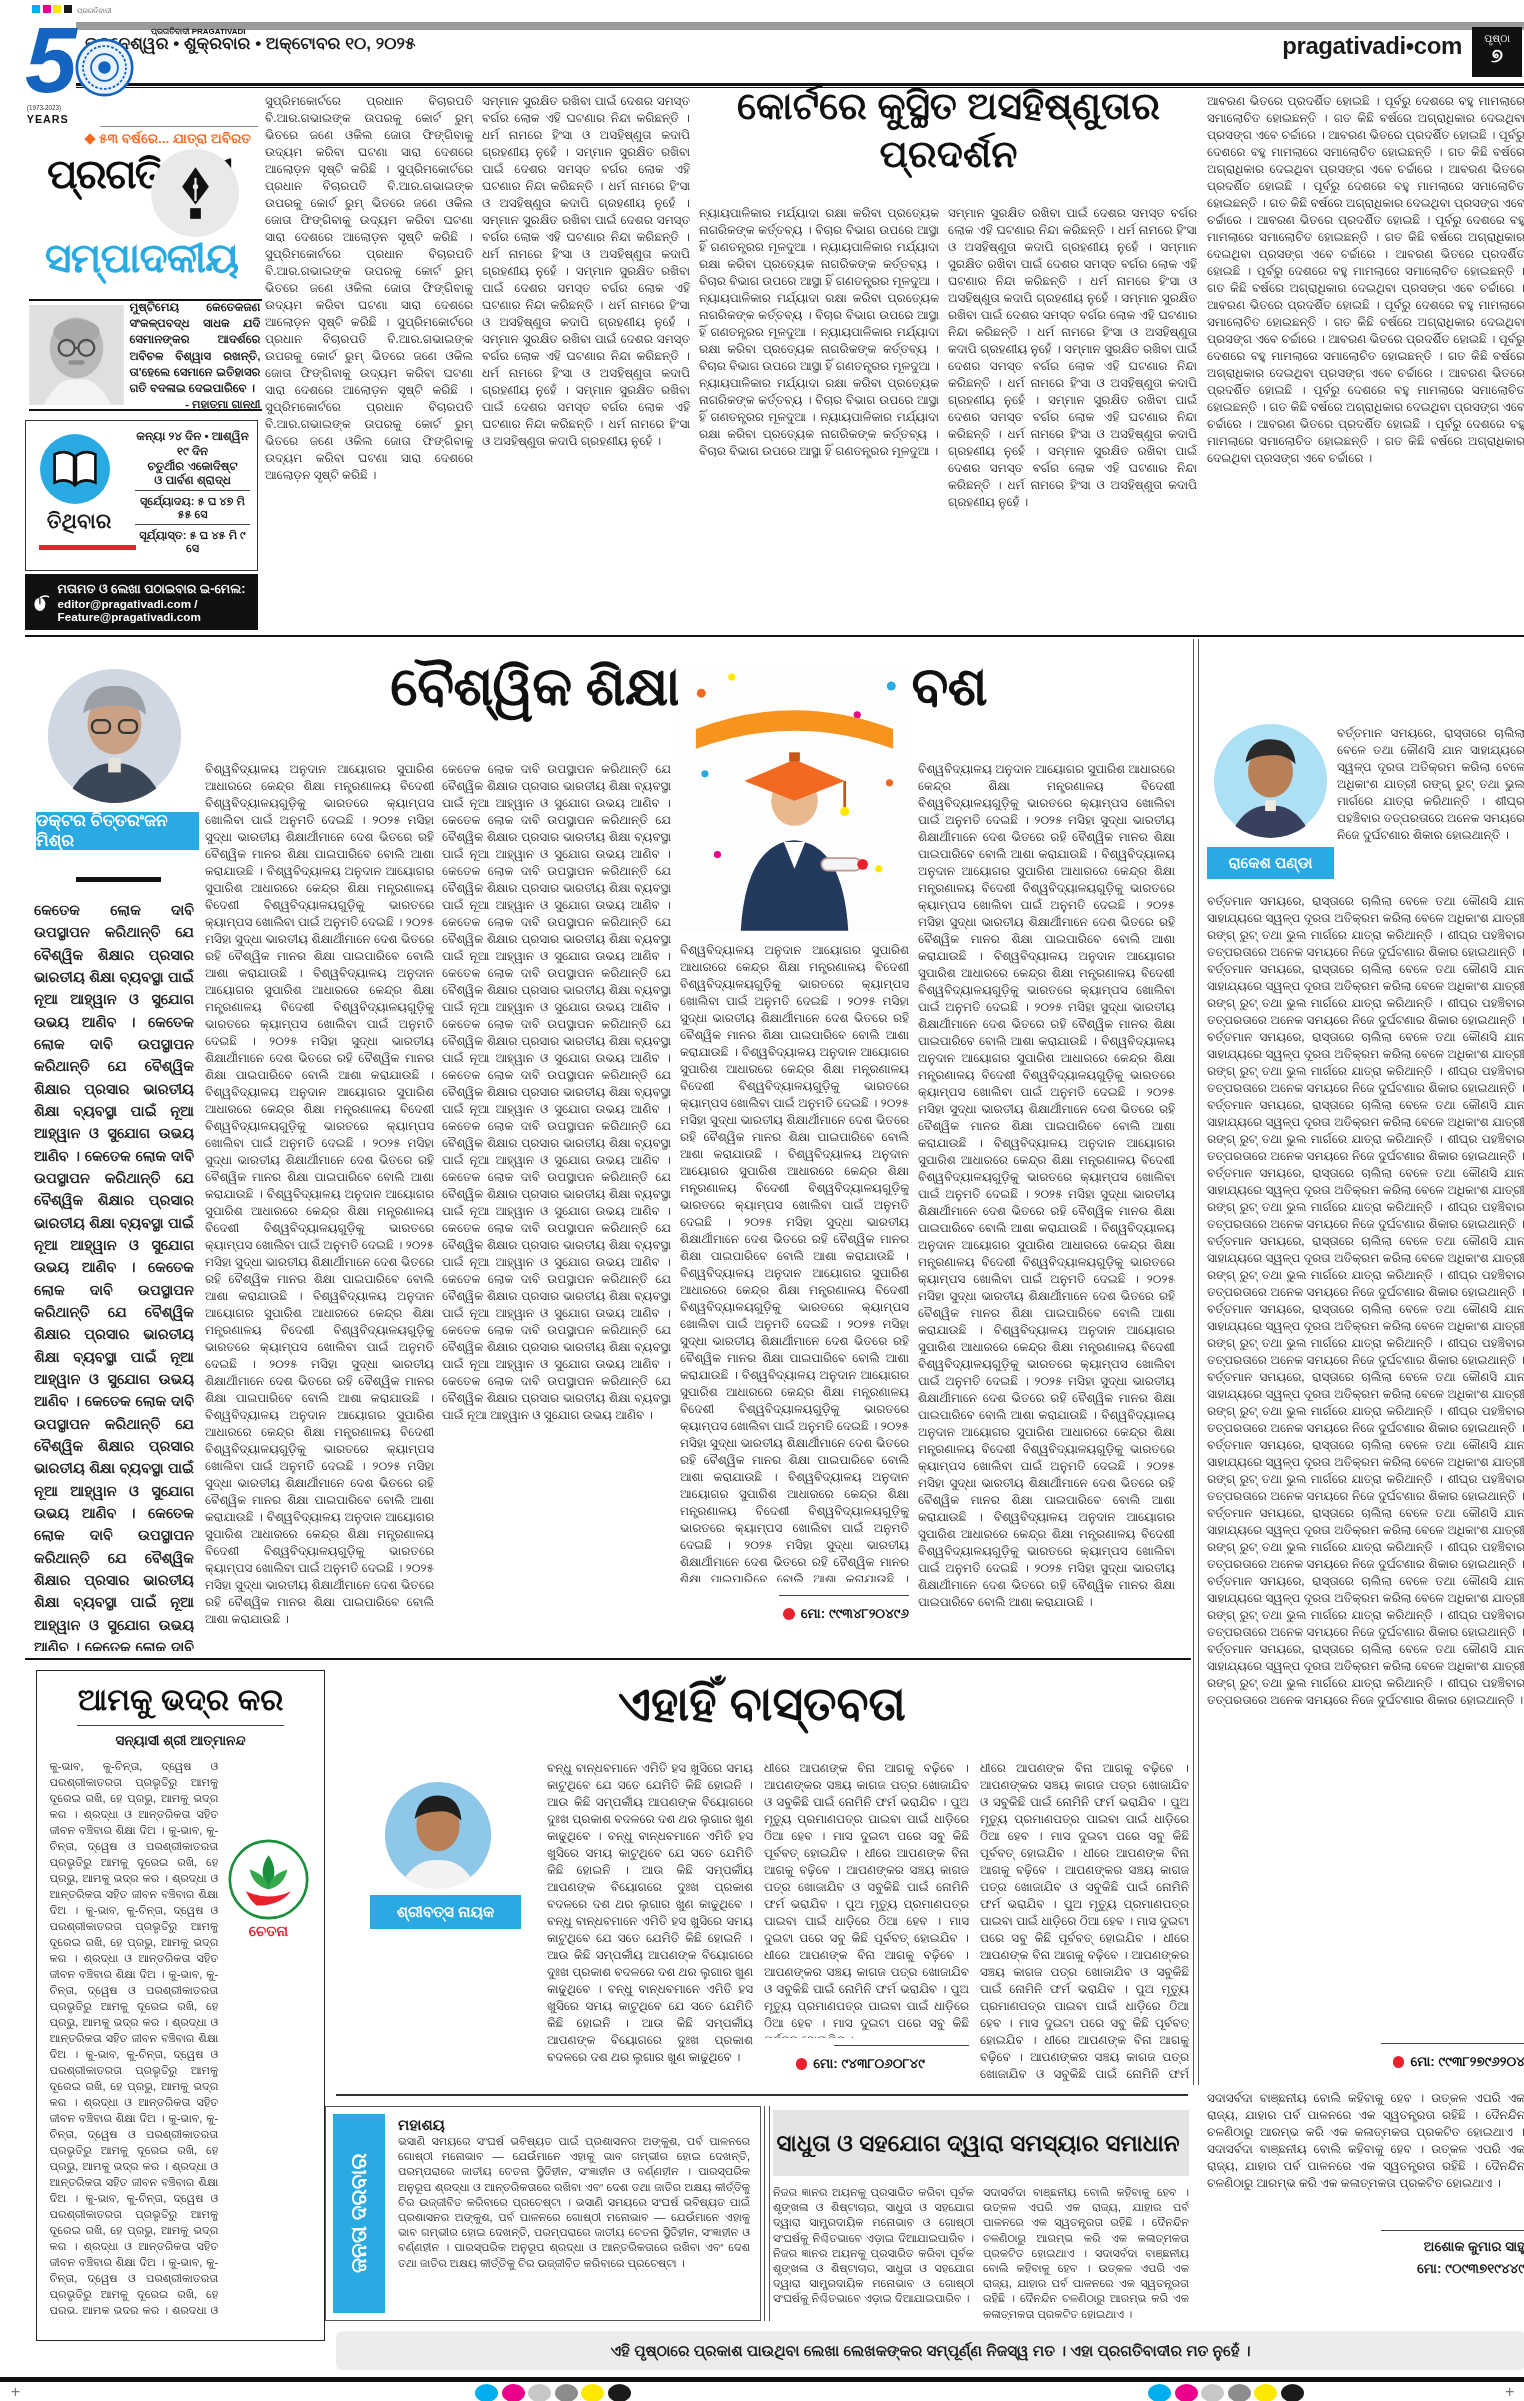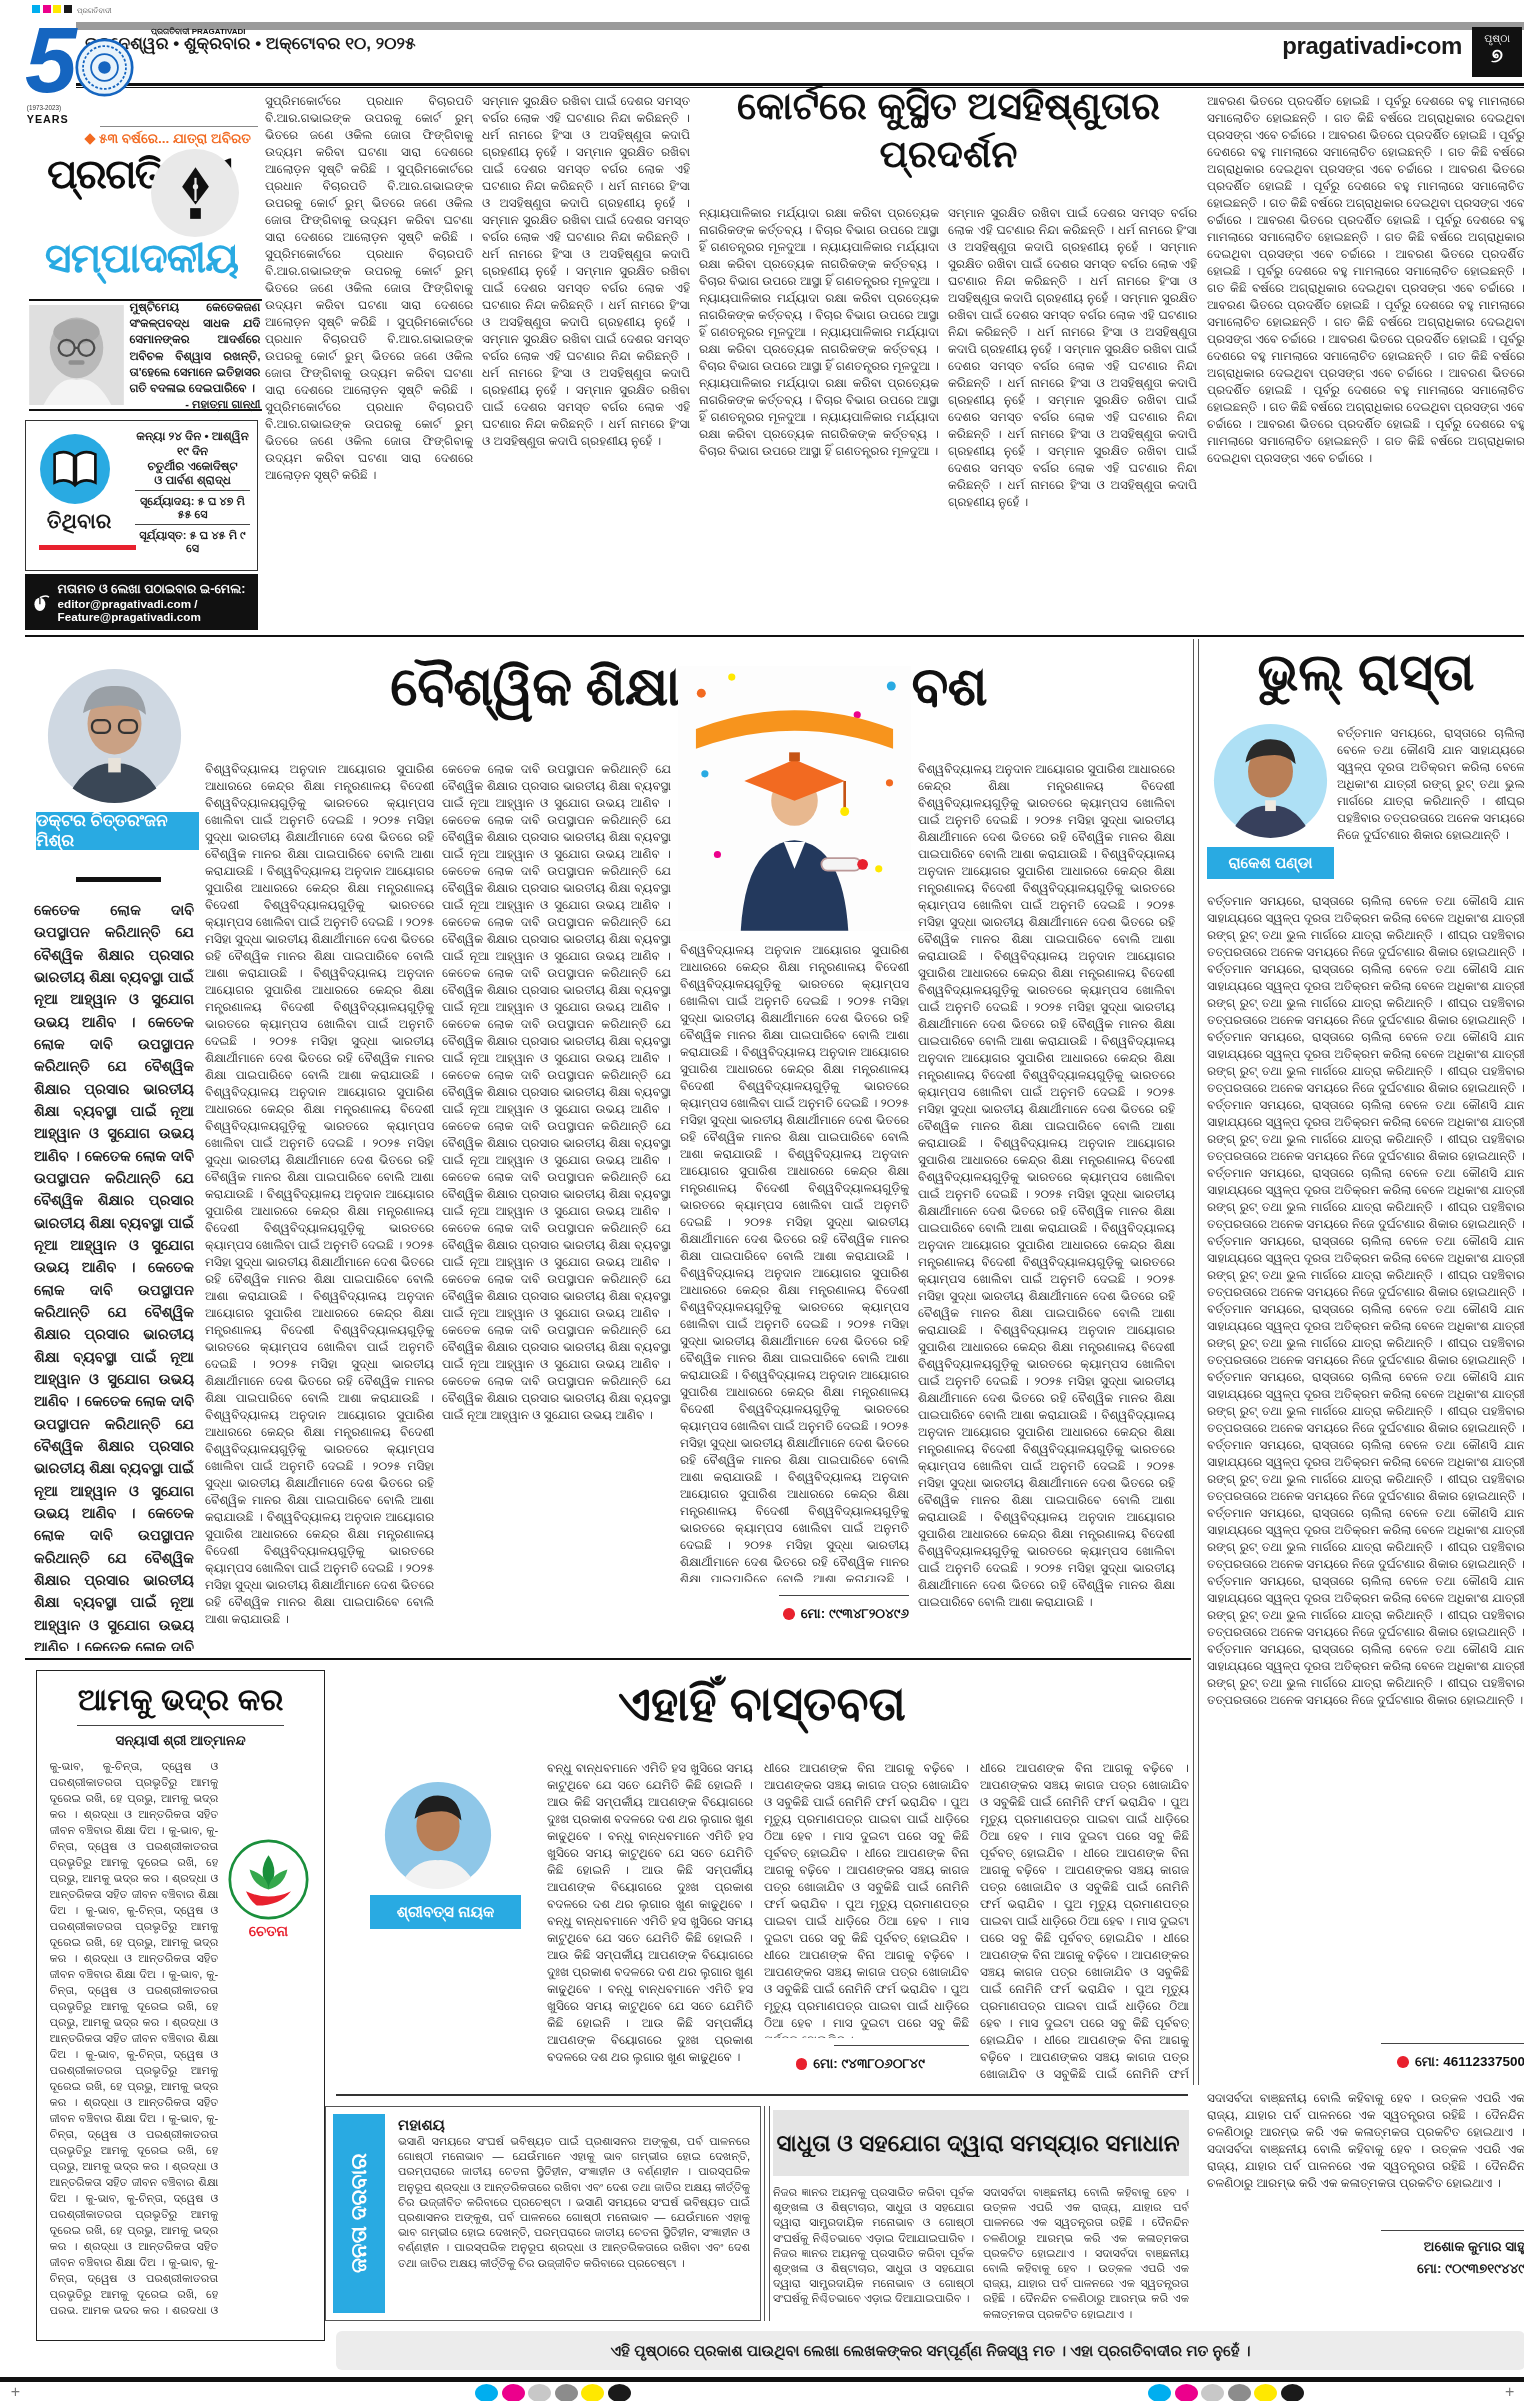--- a/index.html
+++ b/index.html
@@ -170,35 +170,34 @@
   <div class="abs body-txt just" style="left:680px;top:942px;width:229px;height:640px;">ବିଶ୍ୱବିଦ୍ୟାଳୟ ଅନୁଦାନ ଆୟୋଗର ସୁପାରିଶ ଆଧାରରେ କେନ୍ଦ୍ର ଶିକ୍ଷା ମନ୍ତ୍ରଣାଳୟ ବିଦେଶୀ ବିଶ୍ୱବିଦ୍ୟାଳୟଗୁଡ଼ିକୁ ଭାରତରେ କ୍ୟାମ୍ପସ ଖୋଲିବା ପାଇଁ ଅନୁମତି ଦେଇଛି । ୨୦୨୫ ମସିହା ସୁଦ୍ଧା ଭାରତୀୟ ଶିକ୍ଷାର୍ଥୀମାନେ ଦେଶ ଭିତରେ ରହି ବୈଶ୍ୱିକ ମାନର ଶିକ୍ଷା ପାଇପାରିବେ ବୋଲି ଆଶା କରାଯାଉଛି । ବିଶ୍ୱବିଦ୍ୟାଳୟ ଅନୁଦାନ ଆୟୋଗର ସୁପାରିଶ ଆଧାରରେ କେନ୍ଦ୍ର ଶିକ୍ଷା ମନ୍ତ୍ରଣାଳୟ ବିଦେଶୀ ବିଶ୍ୱବିଦ୍ୟାଳୟଗୁଡ଼ିକୁ ଭାରତରେ କ୍ୟାମ୍ପସ ଖୋଲିବା ପାଇଁ ଅନୁମତି ଦେଇଛି । ୨୦୨୫ ମସିହା ସୁଦ୍ଧା ଭାରତୀୟ ଶିକ୍ଷାର୍ଥୀମାନେ ଦେଶ ଭିତରେ ରହି ବୈଶ୍ୱିକ ମାନର ଶିକ୍ଷା ପାଇପାରିବେ ବୋଲି ଆଶା କରାଯାଉଛି । ବିଶ୍ୱବିଦ୍ୟାଳୟ ଅନୁଦାନ ଆୟୋଗର ସୁପାରିଶ ଆଧାରରେ କେନ୍ଦ୍ର ଶିକ୍ଷା ମନ୍ତ୍ରଣାଳୟ ବିଦେଶୀ ବିଶ୍ୱବିଦ୍ୟାଳୟଗୁଡ଼ିକୁ ଭାରତରେ କ୍ୟାମ୍ପସ ଖୋଲିବା ପାଇଁ ଅନୁମତି ଦେଇଛି । ୨୦୨୫ ମସିହା ସୁଦ୍ଧା ଭାରତୀୟ ଶିକ୍ଷାର୍ଥୀମାନେ ଦେଶ ଭିତରେ ରହି ବୈଶ୍ୱିକ ମାନର ଶିକ୍ଷା ପାଇପାରିବେ ବୋଲି ଆଶା କରାଯାଉଛି । ବିଶ୍ୱବିଦ୍ୟାଳୟ ଅନୁଦାନ ଆୟୋଗର ସୁପାରିଶ ଆଧାରରେ କେନ୍ଦ୍ର ଶିକ୍ଷା ମନ୍ତ୍ରଣାଳୟ ବିଦେଶୀ ବିଶ୍ୱବିଦ୍ୟାଳୟଗୁଡ଼ିକୁ ଭାରତରେ କ୍ୟାମ୍ପସ ଖୋଲିବା ପାଇଁ ଅନୁମତି ଦେଇଛି । ୨୦୨୫ ମସିହା ସୁଦ୍ଧା ଭାରତୀୟ ଶିକ୍ଷାର୍ଥୀମାନେ ଦେଶ ଭିତରେ ରହି ବୈଶ୍ୱିକ ମାନର ଶିକ୍ଷା ପାଇପାରିବେ ବୋଲି ଆଶା କରାଯାଉଛି । ବିଶ୍ୱବିଦ୍ୟାଳୟ ଅନୁଦାନ ଆୟୋଗର ସୁପାରିଶ ଆଧାରରେ କେନ୍ଦ୍ର ଶିକ୍ଷା ମନ୍ତ୍ରଣାଳୟ ବିଦେଶୀ ବିଶ୍ୱବିଦ୍ୟାଳୟଗୁଡ଼ିକୁ ଭାରତରେ କ୍ୟାମ୍ପସ ଖୋଲିବା ପାଇଁ ଅନୁମତି ଦେଇଛି । ୨୦୨୫ ମସିହା ସୁଦ୍ଧା ଭାରତୀୟ ଶିକ୍ଷାର୍ଥୀମାନେ ଦେଶ ଭିତରେ ରହି ବୈଶ୍ୱିକ ମାନର ଶିକ୍ଷା ପାଇପାରିବେ ବୋଲି ଆଶା କରାଯାଉଛି । ବିଶ୍ୱବିଦ୍ୟାଳୟ ଅନୁଦାନ ଆୟୋଗର ସୁପାରିଶ ଆଧାରରେ କେନ୍ଦ୍ର ଶିକ୍ଷା ମନ୍ତ୍ରଣାଳୟ ବିଦେଶୀ ବିଶ୍ୱବିଦ୍ୟାଳୟଗୁଡ଼ିକୁ ଭାରତରେ କ୍ୟାମ୍ପସ ଖୋଲିବା ପାଇଁ ଅନୁମତି ଦେଇଛି । ୨୦୨୫ ମସିହା ସୁଦ୍ଧା ଭାରତୀୟ ଶିକ୍ଷାର୍ଥୀମାନେ ଦେଶ ଭିତରେ ରହି ବୈଶ୍ୱିକ ମାନର ଶିକ୍ଷା ପାଇପାରିବେ ବୋଲି ଆଶା କରାଯାଉଛି । ବିଶ୍ୱବିଦ୍ୟାଳୟ ଅନୁଦାନ ଆୟୋଗର ସୁପାରିଶ ଆଧାରରେ କେନ୍ଦ୍ର ଶିକ୍ଷା ମନ୍ତ୍ରଣାଳୟ ବିଦେଶୀ ବିଶ୍ୱବିଦ୍ୟାଳୟଗୁଡ଼ିକୁ ଭାରତରେ କ୍ୟାମ୍ପସ ଖୋଲିବା ପାଇଁ ଅନୁମତି ଦେଇଛି । ୨୦୨୫ ମସିହା ସୁଦ୍ଧା ଭାରତୀୟ ଶିକ୍ଷାର୍ଥୀମାନେ ଦେଶ ଭିତରେ ରହି ବୈଶ୍ୱିକ ମାନର ଶିକ୍ଷା ପାଇପାରିବେ ବୋଲି ଆଶା କରାଯାଉଛି ।</div>
   <div class="abs thin-rule" style="left:779px;top:1595px;width:130px;"></div>
   <div class="abs phone-line" style="left:680px;top:1606px;width:229px;">
     <span class="red-dot"></span>
     <span>ମୋ: ୯୯୩୪୮୨୦୪୯୬</span>
   </div>
   <div class="abs body-txt just" style="left:918px;top:761px;width:257px;height:884px;">ବିଶ୍ୱବିଦ୍ୟାଳୟ ଅନୁଦାନ ଆୟୋଗର ସୁପାରିଶ ଆଧାରରେ କେନ୍ଦ୍ର ଶିକ୍ଷା ମନ୍ତ୍ରଣାଳୟ ବିଦେଶୀ ବିଶ୍ୱବିଦ୍ୟାଳୟଗୁଡ଼ିକୁ ଭାରତରେ କ୍ୟାମ୍ପସ ଖୋଲିବା ପାଇଁ ଅନୁମତି ଦେଇଛି । ୨୦୨୫ ମସିହା ସୁଦ୍ଧା ଭାରତୀୟ ଶିକ୍ଷାର୍ଥୀମାନେ ଦେଶ ଭିତରେ ରହି ବୈଶ୍ୱିକ ମାନର ଶିକ୍ଷା ପାଇପାରିବେ ବୋଲି ଆଶା କରାଯାଉଛି । ବିଶ୍ୱବିଦ୍ୟାଳୟ ଅନୁଦାନ ଆୟୋଗର ସୁପାରିଶ ଆଧାରରେ କେନ୍ଦ୍ର ଶିକ୍ଷା ମନ୍ତ୍ରଣାଳୟ ବିଦେଶୀ ବିଶ୍ୱବିଦ୍ୟାଳୟଗୁଡ଼ିକୁ ଭାରତରେ କ୍ୟାମ୍ପସ ଖୋଲିବା ପାଇଁ ଅନୁମତି ଦେଇଛି । ୨୦୨୫ ମସିହା ସୁଦ୍ଧା ଭାରତୀୟ ଶିକ୍ଷାର୍ଥୀମାନେ ଦେଶ ଭିତରେ ରହି ବୈଶ୍ୱିକ ମାନର ଶିକ୍ଷା ପାଇପାରିବେ ବୋଲି ଆଶା କରାଯାଉଛି । ବିଶ୍ୱବିଦ୍ୟାଳୟ ଅନୁଦାନ ଆୟୋଗର ସୁପାରିଶ ଆଧାରରେ କେନ୍ଦ୍ର ଶିକ୍ଷା ମନ୍ତ୍ରଣାଳୟ ବିଦେଶୀ ବିଶ୍ୱବିଦ୍ୟାଳୟଗୁଡ଼ିକୁ ଭାରତରେ କ୍ୟାମ୍ପସ ଖୋଲିବା ପାଇଁ ଅନୁମତି ଦେଇଛି । ୨୦୨୫ ମସିହା ସୁଦ୍ଧା ଭାରତୀୟ ଶିକ୍ଷାର୍ଥୀମାନେ ଦେଶ ଭିତରେ ରହି ବୈଶ୍ୱିକ ମାନର ଶିକ୍ଷା ପାଇପାରିବେ ବୋଲି ଆଶା କରାଯାଉଛି । ବିଶ୍ୱବିଦ୍ୟାଳୟ ଅନୁଦାନ ଆୟୋଗର ସୁପାରିଶ ଆଧାରରେ କେନ୍ଦ୍ର ଶିକ୍ଷା ମନ୍ତ୍ରଣାଳୟ ବିଦେଶୀ ବିଶ୍ୱବିଦ୍ୟାଳୟଗୁଡ଼ିକୁ ଭାରତରେ କ୍ୟାମ୍ପସ ଖୋଲିବା ପାଇଁ ଅନୁମତି ଦେଇଛି । ୨୦୨୫ ମସିହା ସୁଦ୍ଧା ଭାରତୀୟ ଶିକ୍ଷାର୍ଥୀମାନେ ଦେଶ ଭିତରେ ରହି ବୈଶ୍ୱିକ ମାନର ଶିକ୍ଷା ପାଇପାରିବେ ବୋଲି ଆଶା କରାଯାଉଛି । ବିଶ୍ୱବିଦ୍ୟାଳୟ ଅନୁଦାନ ଆୟୋଗର ସୁପାରିଶ ଆଧାରରେ କେନ୍ଦ୍ର ଶିକ୍ଷା ମନ୍ତ୍ରଣାଳୟ ବିଦେଶୀ ବିଶ୍ୱବିଦ୍ୟାଳୟଗୁଡ଼ିକୁ ଭାରତରେ କ୍ୟାମ୍ପସ ଖୋଲିବା ପାଇଁ ଅନୁମତି ଦେଇଛି । ୨୦୨୫ ମସିହା ସୁଦ୍ଧା ଭାରତୀୟ ଶିକ୍ଷାର୍ଥୀମାନେ ଦେଶ ଭିତରେ ରହି ବୈଶ୍ୱିକ ମାନର ଶିକ୍ଷା ପାଇପାରିବେ ବୋଲି ଆଶା କରାଯାଉଛି । ବିଶ୍ୱବିଦ୍ୟାଳୟ ଅନୁଦାନ ଆୟୋଗର ସୁପାରିଶ ଆଧାରରେ କେନ୍ଦ୍ର ଶିକ୍ଷା ମନ୍ତ୍ରଣାଳୟ ବିଦେଶୀ ବିଶ୍ୱବିଦ୍ୟାଳୟଗୁଡ଼ିକୁ ଭାରତରେ କ୍ୟାମ୍ପସ ଖୋଲିବା ପାଇଁ ଅନୁମତି ଦେଇଛି । ୨୦୨୫ ମସିହା ସୁଦ୍ଧା ଭାରତୀୟ ଶିକ୍ଷାର୍ଥୀମାନେ ଦେଶ ଭିତରେ ରହି ବୈଶ୍ୱିକ ମାନର ଶିକ୍ଷା ପାଇପାରିବେ ବୋଲି ଆଶା କରାଯାଉଛି । ବିଶ୍ୱବିଦ୍ୟାଳୟ ଅନୁଦାନ ଆୟୋଗର ସୁପାରିଶ ଆଧାରରେ କେନ୍ଦ୍ର ଶିକ୍ଷା ମନ୍ତ୍ରଣାଳୟ ବିଦେଶୀ ବିଶ୍ୱବିଦ୍ୟାଳୟଗୁଡ଼ିକୁ ଭାରତରେ କ୍ୟାମ୍ପସ ଖୋଲିବା ପାଇଁ ଅନୁମତି ଦେଇଛି । ୨୦୨୫ ମସିହା ସୁଦ୍ଧା ଭାରତୀୟ ଶିକ୍ଷାର୍ଥୀମାନେ ଦେଶ ଭିତରେ ରହି ବୈଶ୍ୱିକ ମାନର ଶିକ୍ଷା ପାଇପାରିବେ ବୋଲି ଆଶା କରାଯାଉଛି । ବିଶ୍ୱବିଦ୍ୟାଳୟ ଅନୁଦାନ ଆୟୋଗର ସୁପାରିଶ ଆଧାରରେ କେନ୍ଦ୍ର ଶିକ୍ଷା ମନ୍ତ୍ରଣାଳୟ ବିଦେଶୀ ବିଶ୍ୱବିଦ୍ୟାଳୟଗୁଡ଼ିକୁ ଭାରତରେ କ୍ୟାମ୍ପସ ଖୋଲିବା ପାଇଁ ଅନୁମତି ଦେଇଛି । ୨୦୨୫ ମସିହା ସୁଦ୍ଧା ଭାରତୀୟ ଶିକ୍ଷାର୍ଥୀମାନେ ଦେଶ ଭିତରେ ରହି ବୈଶ୍ୱିକ ମାନର ଶିକ୍ଷା ପାଇପାରିବେ ବୋଲି ଆଶା କରାଯାଉଛି । ବିଶ୍ୱବିଦ୍ୟାଳୟ ଅନୁଦାନ ଆୟୋଗର ସୁପାରିଶ ଆଧାରରେ କେନ୍ଦ୍ର ଶିକ୍ଷା ମନ୍ତ୍ରଣାଳୟ ବିଦେଶୀ ବିଶ୍ୱବିଦ୍ୟାଳୟଗୁଡ଼ିକୁ ଭାରତରେ କ୍ୟାମ୍ପସ ଖୋଲିବା ପାଇଁ ଅନୁମତି ଦେଇଛି । ୨୦୨୫ ମସିହା ସୁଦ୍ଧା ଭାରତୀୟ ଶିକ୍ଷାର୍ଥୀମାନେ ଦେଶ ଭିତରେ ରହି ବୈଶ୍ୱିକ ମାନର ଶିକ୍ଷା ପାଇପାରିବେ ବୋଲି ଆଶା କରାଯାଉଛି ।</div>
 
   <div class="abs dbl-v" style="left:1193px;top:639px;height:1446px;"></div>
 
-  <div class="abs headline center" style="left:1207px;top:642px;width:318px;font-size:52px;">ଭୁଲ୍ ରାସ୍ତା</div>
   <svg class="abs photo-circle" style="left:1213px;top:723px;" width="115" height="115" viewBox="0 0 128 128">
     <circle cx="64" cy="64" r="63" fill="#aee0f5"></circle>
     <ellipse cx="64" cy="54" rx="25" ry="29" fill="#b97f57"></ellipse>
     <path d="M36 44 Q40 18 64 18 Q90 18 92 46 Q80 34 64 36 Q48 36 36 44 Z" fill="#2a2a2a"></path>
     <path d="M18 128 Q34 90 64 92 Q94 90 110 128 Z" fill="#37405c"></path>
     <rect x="58" y="86" width="12" height="12" fill="#efe9e0"></rect>
   </svg>
   <div class="abs blue-label" style="left:1207px;top:847px;width:127px;height:32px;font-size:15.2px;">ରାକେଶ ପଣ୍ଡା</div>
   <div class="abs body-txt just" style="left:1337px;top:725px;width:188px;height:152px;">ବର୍ତ୍ତମାନ ସମୟରେ, ରାସ୍ତାରେ ଚାଲିଲା ବେଳେ ତଥା କୌଣସି ଯାନ ସାହାଯ୍ୟରେ ସ୍ୱଳ୍ପ ଦୂରତା ଅତିକ୍ରମ କରିଲା ବେଳେ ଅଧିକାଂଶ ଯାତ୍ରୀ ରଙ୍ଗ୍ ରୁଟ୍ ତଥା ଭୁଲ ମାର୍ଗରେ ଯାତ୍ରା କରିଥାନ୍ତି । ଶୀଘ୍ର ପହଞ୍ଚିବାର ତତ୍ପରତାରେ ଅନେକ ସମୟରେ ନିଜେ ଦୁର୍ଘଟଣାର ଶିକାର ହୋଇଥାନ୍ତି ।</div>
   <div class="abs body-txt just" style="left:1207px;top:893px;width:318px;height:1141px;">ବର୍ତ୍ତମାନ ସମୟରେ, ରାସ୍ତାରେ ଚାଲିଲା ବେଳେ ତଥା କୌଣସି ଯାନ ସାହାଯ୍ୟରେ ସ୍ୱଳ୍ପ ଦୂରତା ଅତିକ୍ରମ କରିଲା ବେଳେ ଅଧିକାଂଶ ଯାତ୍ରୀ ରଙ୍ଗ୍ ରୁଟ୍ ତଥା ଭୁଲ ମାର୍ଗରେ ଯାତ୍ରା କରିଥାନ୍ତି । ଶୀଘ୍ର ପହଞ୍ଚିବାର ତତ୍ପରତାରେ ଅନେକ ସମୟରେ ନିଜେ ଦୁର୍ଘଟଣାର ଶିକାର ହୋଇଥାନ୍ତି । ବର୍ତ୍ତମାନ ସମୟରେ, ରାସ୍ତାରେ ଚାଲିଲା ବେଳେ ତଥା କୌଣସି ଯାନ ସାହାଯ୍ୟରେ ସ୍ୱଳ୍ପ ଦୂରତା ଅତିକ୍ରମ କରିଲା ବେଳେ ଅଧିକାଂଶ ଯାତ୍ରୀ ରଙ୍ଗ୍ ରୁଟ୍ ତଥା ଭୁଲ ମାର୍ଗରେ ଯାତ୍ରା କରିଥାନ୍ତି । ଶୀଘ୍ର ପହଞ୍ଚିବାର ତତ୍ପରତାରେ ଅନେକ ସମୟରେ ନିଜେ ଦୁର୍ଘଟଣାର ଶିକାର ହୋଇଥାନ୍ତି । ବର୍ତ୍ତମାନ ସମୟରେ, ରାସ୍ତାରେ ଚାଲିଲା ବେଳେ ତଥା କୌଣସି ଯାନ ସାହାଯ୍ୟରେ ସ୍ୱଳ୍ପ ଦୂରତା ଅତିକ୍ରମ କରିଲା ବେଳେ ଅଧିକାଂଶ ଯାତ୍ରୀ ରଙ୍ଗ୍ ରୁଟ୍ ତଥା ଭୁଲ ମାର୍ଗରେ ଯାତ୍ରା କରିଥାନ୍ତି । ଶୀଘ୍ର ପହଞ୍ଚିବାର ତତ୍ପରତାରେ ଅନେକ ସମୟରେ ନିଜେ ଦୁର୍ଘଟଣାର ଶିକାର ହୋଇଥାନ୍ତି । ବର୍ତ୍ତମାନ ସମୟରେ, ରାସ୍ତାରେ ଚାଲିଲା ବେଳେ ତଥା କୌଣସି ଯାନ ସାହାଯ୍ୟରେ ସ୍ୱଳ୍ପ ଦୂରତା ଅତିକ୍ରମ କରିଲା ବେଳେ ଅଧିକାଂଶ ଯାତ୍ରୀ ରଙ୍ଗ୍ ରୁଟ୍ ତଥା ଭୁଲ ମାର୍ଗରେ ଯାତ୍ରା କରିଥାନ୍ତି । ଶୀଘ୍ର ପହଞ୍ଚିବାର ତତ୍ପରତାରେ ଅନେକ ସମୟରେ ନିଜେ ଦୁର୍ଘଟଣାର ଶିକାର ହୋଇଥାନ୍ତି । ବର୍ତ୍ତମାନ ସମୟରେ, ରାସ୍ତାରେ ଚାଲିଲା ବେଳେ ତଥା କୌଣସି ଯାନ ସାହାଯ୍ୟରେ ସ୍ୱଳ୍ପ ଦୂରତା ଅତିକ୍ରମ କରିଲା ବେଳେ ଅଧିକାଂଶ ଯାତ୍ରୀ ରଙ୍ଗ୍ ରୁଟ୍ ତଥା ଭୁଲ ମାର୍ଗରେ ଯାତ୍ରା କରିଥାନ୍ତି । ଶୀଘ୍ର ପହଞ୍ଚିବାର ତତ୍ପରତାରେ ଅନେକ ସମୟରେ ନିଜେ ଦୁର୍ଘଟଣାର ଶିକାର ହୋଇଥାନ୍ତି । ବର୍ତ୍ତମାନ ସମୟରେ, ରାସ୍ତାରେ ଚାଲିଲା ବେଳେ ତଥା କୌଣସି ଯାନ ସାହାଯ୍ୟରେ ସ୍ୱଳ୍ପ ଦୂରତା ଅତିକ୍ରମ କରିଲା ବେଳେ ଅଧିକାଂଶ ଯାତ୍ରୀ ରଙ୍ଗ୍ ରୁଟ୍ ତଥା ଭୁଲ ମାର୍ଗରେ ଯାତ୍ରା କରିଥାନ୍ତି । ଶୀଘ୍ର ପହଞ୍ଚିବାର ତତ୍ପରତାରେ ଅନେକ ସମୟରେ ନିଜେ ଦୁର୍ଘଟଣାର ଶିକାର ହୋଇଥାନ୍ତି । ବର୍ତ୍ତମାନ ସମୟରେ, ରାସ୍ତାରେ ଚାଲିଲା ବେଳେ ତଥା କୌଣସି ଯାନ ସାହାଯ୍ୟରେ ସ୍ୱଳ୍ପ ଦୂରତା ଅତିକ୍ରମ କରିଲା ବେଳେ ଅଧିକାଂଶ ଯାତ୍ରୀ ରଙ୍ଗ୍ ରୁଟ୍ ତଥା ଭୁଲ ମାର୍ଗରେ ଯାତ୍ରା କରିଥାନ୍ତି । ଶୀଘ୍ର ପହଞ୍ଚିବାର ତତ୍ପରତାରେ ଅନେକ ସମୟରେ ନିଜେ ଦୁର୍ଘଟଣାର ଶିକାର ହୋଇଥାନ୍ତି । ବର୍ତ୍ତମାନ ସମୟରେ, ରାସ୍ତାରେ ଚାଲିଲା ବେଳେ ତଥା କୌଣସି ଯାନ ସାହାଯ୍ୟରେ ସ୍ୱଳ୍ପ ଦୂରତା ଅତିକ୍ରମ କରିଲା ବେଳେ ଅଧିକାଂଶ ଯାତ୍ରୀ ରଙ୍ଗ୍ ରୁଟ୍ ତଥା ଭୁଲ ମାର୍ଗରେ ଯାତ୍ରା କରିଥାନ୍ତି । ଶୀଘ୍ର ପହଞ୍ଚିବାର ତତ୍ପରତାରେ ଅନେକ ସମୟରେ ନିଜେ ଦୁର୍ଘଟଣାର ଶିକାର ହୋଇଥାନ୍ତି । ବର୍ତ୍ତମାନ ସମୟରେ, ରାସ୍ତାରେ ଚାଲିଲା ବେଳେ ତଥା କୌଣସି ଯାନ ସାହାଯ୍ୟରେ ସ୍ୱଳ୍ପ ଦୂରତା ଅତିକ୍ରମ କରିଲା ବେଳେ ଅଧିକାଂଶ ଯାତ୍ରୀ ରଙ୍ଗ୍ ରୁଟ୍ ତଥା ଭୁଲ ମାର୍ଗରେ ଯାତ୍ରା କରିଥାନ୍ତି । ଶୀଘ୍ର ପହଞ୍ଚିବାର ତତ୍ପରତାରେ ଅନେକ ସମୟରେ ନିଜେ ଦୁର୍ଘଟଣାର ଶିକାର ହୋଇଥାନ୍ତି । ବର୍ତ୍ତମାନ ସମୟରେ, ରାସ୍ତାରେ ଚାଲିଲା ବେଳେ ତଥା କୌଣସି ଯାନ ସାହାଯ୍ୟରେ ସ୍ୱଳ୍ପ ଦୂରତା ଅତିକ୍ରମ କରିଲା ବେଳେ ଅଧିକାଂଶ ଯାତ୍ରୀ ରଙ୍ଗ୍ ରୁଟ୍ ତଥା ଭୁଲ ମାର୍ଗରେ ଯାତ୍ରା କରିଥାନ୍ତି । ଶୀଘ୍ର ପହଞ୍ଚିବାର ତତ୍ପରତାରେ ଅନେକ ସମୟରେ ନିଜେ ଦୁର୍ଘଟଣାର ଶିକାର ହୋଇଥାନ୍ତି । ବର୍ତ୍ତମାନ ସମୟରେ, ରାସ୍ତାରେ ଚାଲିଲା ବେଳେ ତଥା କୌଣସି ଯାନ ସାହାଯ୍ୟରେ ସ୍ୱଳ୍ପ ଦୂରତା ଅତିକ୍ରମ କରିଲା ବେଳେ ଅଧିକାଂଶ ଯାତ୍ରୀ ରଙ୍ଗ୍ ରୁଟ୍ ତଥା ଭୁଲ ମାର୍ଗରେ ଯାତ୍ରା କରିଥାନ୍ତି । ଶୀଘ୍ର ପହଞ୍ଚିବାର ତତ୍ପରତାରେ ଅନେକ ସମୟରେ ନିଜେ ଦୁର୍ଘଟଣାର ଶିକାର ହୋଇଥାନ୍ତି । ବର୍ତ୍ତମାନ ସମୟରେ, ରାସ୍ତାରେ ଚାଲିଲା ବେଳେ ତଥା କୌଣସି ଯାନ ସାହାଯ୍ୟରେ ସ୍ୱଳ୍ପ ଦୂରତା ଅତିକ୍ରମ କରିଲା ବେଳେ ଅଧିକାଂଶ ଯାତ୍ରୀ ରଙ୍ଗ୍ ରୁଟ୍ ତଥା ଭୁଲ ମାର୍ଗରେ ଯାତ୍ରା କରିଥାନ୍ତି । ଶୀଘ୍ର ପହଞ୍ଚିବାର ତତ୍ପରତାରେ ଅନେକ ସମୟରେ ନିଜେ ଦୁର୍ଘଟଣାର ଶିକାର ହୋଇଥାନ୍ତି ।</div>
   <div class="abs thin-rule" style="left:1381px;top:2043px;width:144px;"></div>
   <div class="abs phone-line" style="left:1207px;top:2054px;width:318px;">
     <span class="red-dot"></span>
-    <span>ମୋ: 46112337500</span>
+    <span>ମୋ: ୯୯୩୮୨୭୯୬୨୦୪</span>
   </div>
 
   <div class="abs body-txt just" style="left:1207px;top:2090px;width:318px;height:133px;">ସଦାସର୍ବଦା ବାଞ୍ଛନୀୟ ବୋଲି କହିବାକୁ ହେବ । ଉତ୍କଳ ଏପରି ଏକ ରାଜ୍ୟ, ଯାହାର ପର୍ବ ପାଳନରେ ଏକ ସ୍ୱତନ୍ତ୍ରତା ରହିଛି । ଦୈନନ୍ଦିନ ଚଳଣିଠାରୁ ଆରମ୍ଭ କରି ଏକ କଳାତ୍ମକତା ପ୍ରକଟିତ ହୋଇଥାଏ । ସଦାସର୍ବଦା ବାଞ୍ଛନୀୟ ବୋଲି କହିବାକୁ ହେବ । ଉତ୍କଳ ଏପରି ଏକ ରାଜ୍ୟ, ଯାହାର ପର୍ବ ପାଳନରେ ଏକ ସ୍ୱତନ୍ତ୍ରତା ରହିଛି । ଦୈନନ୍ଦିନ ଚଳଣିଠାରୁ ଆରମ୍ଭ କରି ଏକ କଳାତ୍ମକତା ପ୍ରକଟିତ ହୋଇଥାଏ ।</div>
   <div class="abs thin-rule" style="left:1381px;top:2230px;width:144px;"></div>
   <div class="abs" style="left:1207px;top:2239px;width:318px;text-align:right;font-size:13.5px;font-weight:700;">ଅଶୋକ କୁମାର ସାହୁ</div>
   <div class="abs" style="left:1207px;top:2261px;width:318px;text-align:right;font-size:13.5px;font-weight:700;">ମୋ: ୯୦୯୩୭୧୯୪୪୯</div>
 
   <div class="abs" style="left:25px;top:1658px;width:1166px;height:1.8px;background:#111;"></div>
 
   <div class="abs" style="left:36px;top:1670px;width:289px;height:671px;border:1.8px solid #222;box-sizing:border-box;padding:10.8px 12.6px;">

